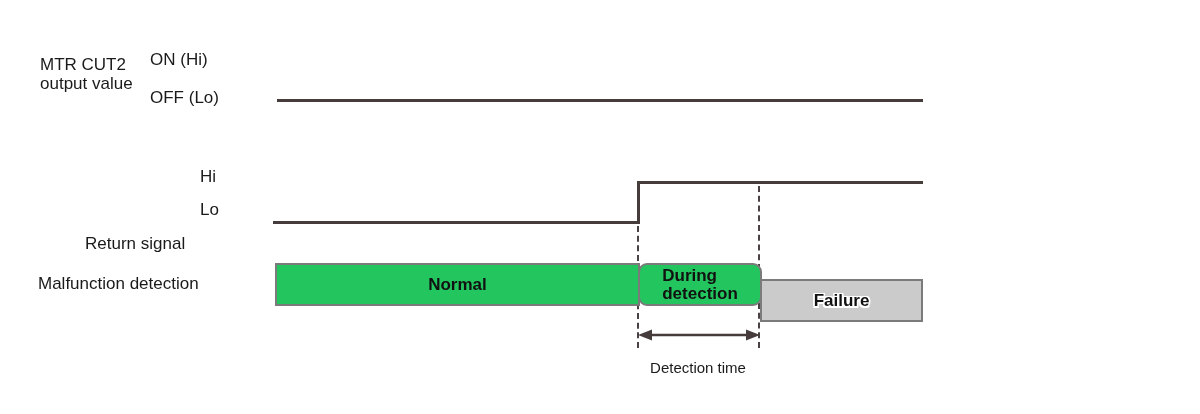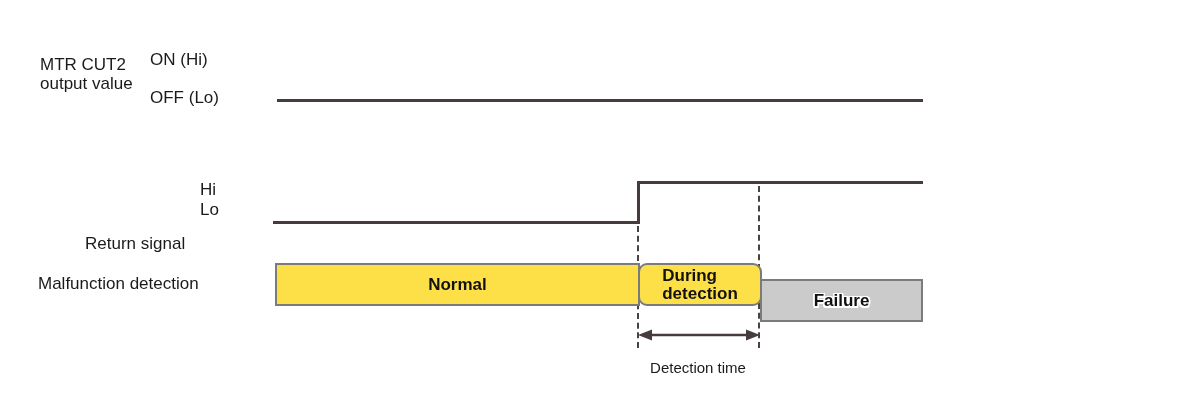--- a/index.html
+++ b/index.html
@@ -11,21 +11,21 @@
     color: #1a1a1a;
   }
   .abs { position: absolute; }
   .lbl { font-weight: normal; font-size: 17px; line-height: 19px; color: #1a1a1a; white-space: nowrap; }
   .r { }
   .hline { position: absolute; background: #463c3c; height: 3px; z-index: 3; }
   .vline { position: absolute; background: #463c3c; width: 3px; z-index: 3; }
   .dashed { position: absolute; width: 0; border-left: 2px dashed #4a4242; z-index: 1; }
   .jbox {
     position: absolute; box-sizing: border-box;
-    border: 2px solid #7b7b7b; background: #fde047;
+    border: 2px solid #7b7b7b; background: #22c55e;
     display: flex; align-items: center; justify-content: center;
     font-weight: bold; font-size: 17px; line-height: 18px;
     z-index: 2; color: #111;
   }
   .jbox .inner { text-align: left; }
   .outlined {
     text-shadow: -1.5px -1.5px 0 #fff, 1.5px -1.5px 0 #fff,
                  -1.5px 1.5px 0 #fff, 1.5px 1.5px 0 #fff,
                  -1.5px 0 0 #fff, 1.5px 0 0 #fff,
                  0 -1.5px 0 #fff, 0 1.5px 0 #fff;
@@ -37,21 +37,21 @@
 
 <div class="abs lbl" style="left:40px; top:55px;">
   <div>MTR CUT2</div>
   <div>output value</div>
 </div>
 <div class="abs lbl r" style="left:150px; top:50px; width:114px;">ON (Hi)</div>
 <div class="abs lbl r" style="left:150px; top:88px; width:115px;">OFF (Lo)</div>
 <div class="hline" style="left:277px; top:99px; width:646px;"></div>
 
 <div class="abs lbl" style="left:85px; top:188px;margin-top:46px;">Return signal</div>
-<div class="abs lbl r" style="left:200px; top:180px; width:62px;">Hi</div>
+<div class="abs lbl r" style="left:200px; top:167px; width:62px;">Hi</div>
 <div class="abs lbl r" style="left:200px; top:200px; width:62px;">Lo</div>
 <div class="hline" style="left:273px; top:221px; width:366px;"></div>
 <div class="vline" style="left:637px; top:182px; height:42px;"></div>
 <div class="hline" style="left:637px; top:181px; width:286px;"></div>
 
 <div class="dashed" style="left:637px; top:226px; height:122px;"></div>
 <div class="dashed" style="left:758px; top:186px; height:162px;"></div>
 
 <div class="abs lbl" style="left:38px; top:274px;">Malfunction detection</div>
 

